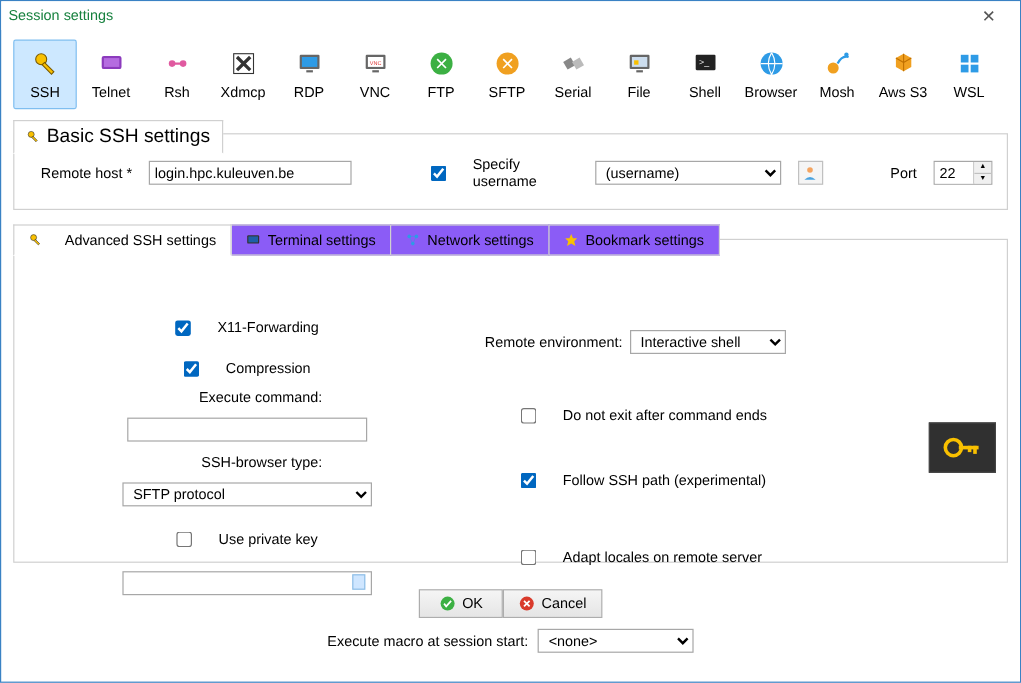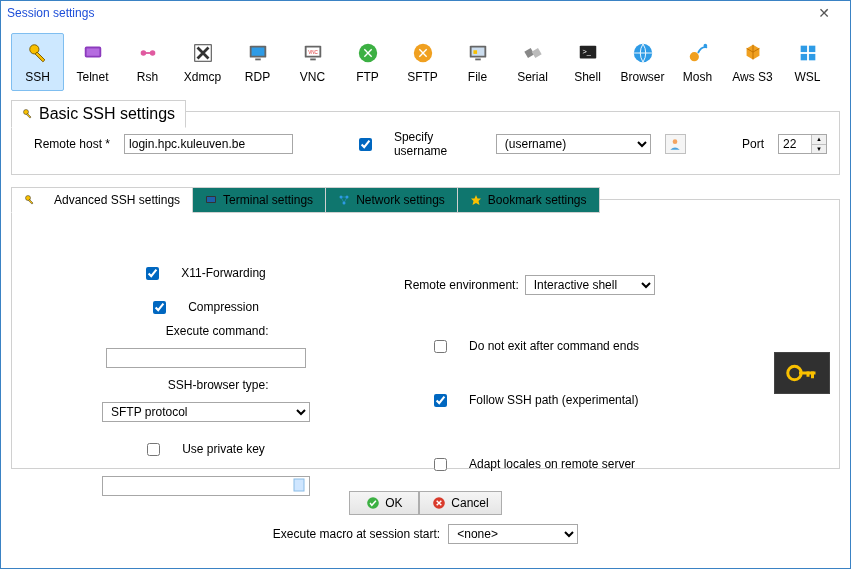--- a/index.html
+++ b/index.html
@@ -1,38 +1,38 @@
 <!DOCTYPE html>
 <html><head>
 <meta charset="utf-8">
 <style>
 * { box-sizing: border-box; margin: 0; padding: 0; }
 body { font-family: "Segoe UI", Tahoma, sans-serif; font-size: 12px; background: #fff; color: #000; width: 851px; height: 569px; border: 1px solid #3a82c4; overflow: hidden; }
 .titlebar { height: 24px; display: flex; align-items: center; padding: 0 6px; background: #fff; border-bottom: 1px solid transparent; }
-.titlebar .title { color: #1d4ed8; font-size: 12px; }
+.titlebar .title { color: #15803d; font-size: 12px; }
 .titlebar .close { margin-left: auto; width: 40px; text-align: center; color: #555; font-size: 14px; }
 .toolbar { display: flex; gap: 2px; padding: 8px 10px 10px 10px; }
 .tool { width: 53px; height: 58px; display: flex; flex-direction: column; align-items: center; justify-content: center; border: 1px solid transparent; border-radius: 2px; cursor: pointer; }
 .tool.selected { background: #cde8ff; border: 1px solid #7fbef0; }
 .tool .ico { width: 24px; height: 24px; display: flex; align-items: center; justify-content: center; }
 .tool .lbl { margin-top: 5px; font-size: 12px; color: #000; }
 .fieldset { margin: 10px 10px 0 10px; border: 1px solid #d0d0d0; position: relative; padding: 18px 12px 16px 12px; }
 .legend-tab { position: absolute; top: -12px; left: -1px; background: #fff; border: 1px solid #d0d0d0; border-bottom: 1px solid #fff; padding: 4px 10px; display: flex; align-items: center; gap: 5px; font-size: 16px; }
 .row { display: flex; align-items: center; gap: 6px; }
 .label { white-space: nowrap; }
 input[type=text], select { border: 1px solid #a7a7a7; font-size: 12px; height: 20px; padding: 1px 4px; background: #fff; }
 input[type=checkbox] { width: 13px; height: 13px; accent-color: #0067c0; }
 .spin { display: inline-flex; border: 1px solid #a7a7a7; height: 20px; }
 .spin input { border: none; width: 32px; text-align: left; padding: 0 4px; height: 18px; }
 .spin .arrows { width: 15px; display: flex; flex-direction: column; border-left: 1px solid #c0c0c0; }
 .spin .arrows span { flex: 1; display: flex; align-items: center; justify-content: center; font-size: 6px; background: #f0f0f0; cursor: pointer; }
 .spin .arrows span:first-child { border-bottom: 1px solid #c0c0c0; }
 .tabset { margin: 24px 10px 0 10px; border: 1px solid #d0d0d0; position: relative; padding: 40px 14px 20px 14px; height: 270px; }
 .tabs { position: absolute; top: -13px; left: -1px; display: flex; }
-.tab { padding: 5px 12px; border: 1px solid #d0d0d0; background: #0f766e; border-bottom: 1px solid #d0d0d0; display: flex; align-items: center; gap: 6px; cursor: pointer; margin-right: -1px; font-size: 12px; }
+.tab { padding: 5px 12px; border: 1px solid #d0d0d0; background: #8b5cf6; border-bottom: 1px solid #d0d0d0; display: flex; align-items: center; gap: 6px; cursor: pointer; margin-right: -1px; font-size: 12px; }
 .tab.active { background: #fff; border-bottom: 1px solid #fff; position: relative; z-index: 2; gap: 18px; }
 .grid { display: grid; grid-template-columns: 360px 320px 120px; gap: 10px 18px; align-items: center; margin-top: 16px; }
 .left-col { display: flex; align-items: center; gap: 10px; flex-direction: column; }
 .left-label { width: 125px; text-align: right; }
 .chk { display: flex; align-items: center; gap: 22px; }
 .key-ico { width: 56px; height: 42px; background: #303030; border: 1px solid #444; display: flex; align-items: center; justify-content: center; }
 .file-input { display: flex; align-items: center; border: 1px solid #a7a7a7; width: 208px; height: 20px; background: #fff; }
 .file-input .ph { flex: 1; }
 .file-input .doc { width: 14px; height: 16px; margin-right: 2px; }
 .macro-row { display: flex; align-items: center; justify-content: center; gap: 8px; margin-top: 28px; }
@@ -122,36 +122,36 @@
         <svg width="22" height="22" viewBox="0 0 24 24">
           <circle cx="12" cy="12" r="10" fill="#f0a020"></circle>
           <path d="M8 8 L16 16 M8 16 L16 8" stroke="#fff" stroke-width="1.5"></path>
         </svg>
       </span>
       <span class="lbl">SFTP</span>
     </div>
     <div class="tool">
       <span class="ico">
         <svg width="22" height="22" viewBox="0 0 24 24">
+          <rect x="4" y="8" width="8" height="8" fill="#888" transform="rotate(-30 8 12)"></rect>
+          <rect x="12" y="8" width="8" height="8" fill="#bbb" transform="rotate(-30 16 12)"></rect>
+        </svg>
+      </span>
+      <span class="lbl">Serial</span>
+    </div>
+    <div class="tool">
+      <span class="ico">
+        <svg width="22" height="22" viewBox="0 0 24 24">
           <rect x="3" y="4" width="18" height="13" rx="1" fill="#666"></rect>
           <rect x="5" y="6" width="14" height="9" fill="#cde"></rect>
           <rect x="7" y="9" width="4" height="4" fill="#f9c000"></rect>
           <rect x="9" y="18" width="6" height="2" fill="#666"></rect>
         </svg>
       </span>
       <span class="lbl">File</span>
-    </div>
-    <div class="tool">
-      <span class="ico">
-        <svg width="22" height="22" viewBox="0 0 24 24">
-          <rect x="4" y="8" width="8" height="8" fill="#888" transform="rotate(-30 8 12)"></rect>
-          <rect x="12" y="8" width="8" height="8" fill="#bbb" transform="rotate(-30 16 12)"></rect>
-        </svg>
-      </span>
-      <span class="lbl">Serial</span>
     </div>
     <div class="tool">
       <span class="ico">
         <svg width="22" height="22" viewBox="0 0 24 24">
           <rect x="3" y="4" width="18" height="14" rx="1" fill="#222"></rect>
           <text x="6" y="13" font-size="8" fill="#fff">&gt;_</text>
         </svg>
       </span>
       <span class="lbl">Shell</span>
     </div>

